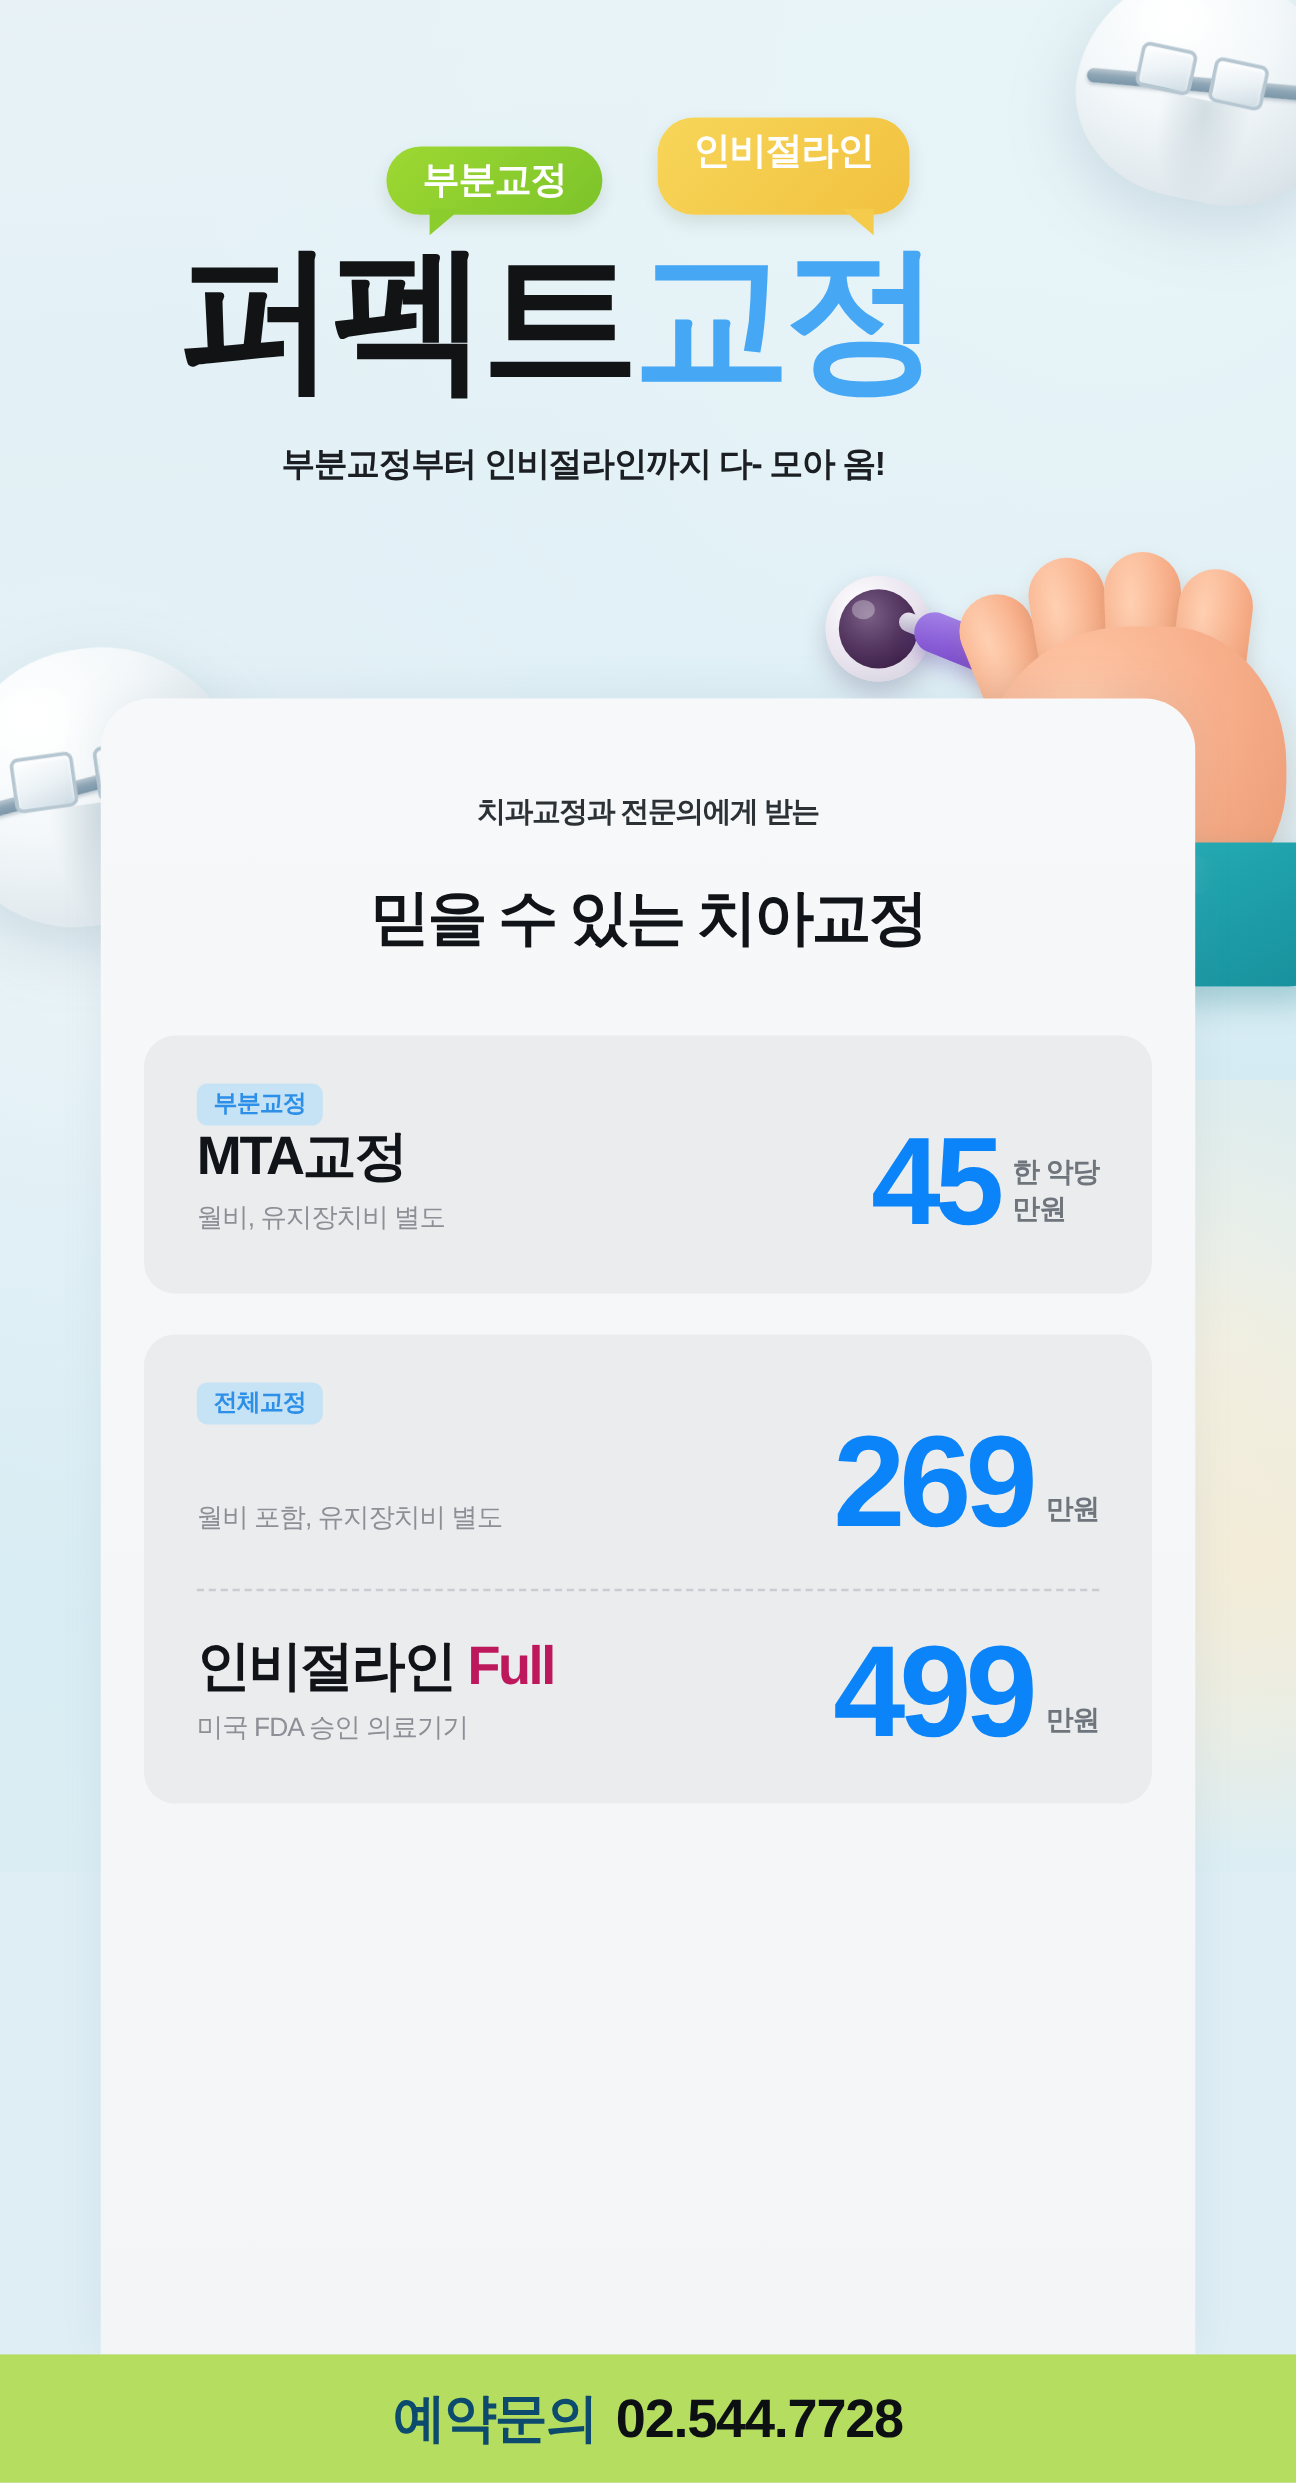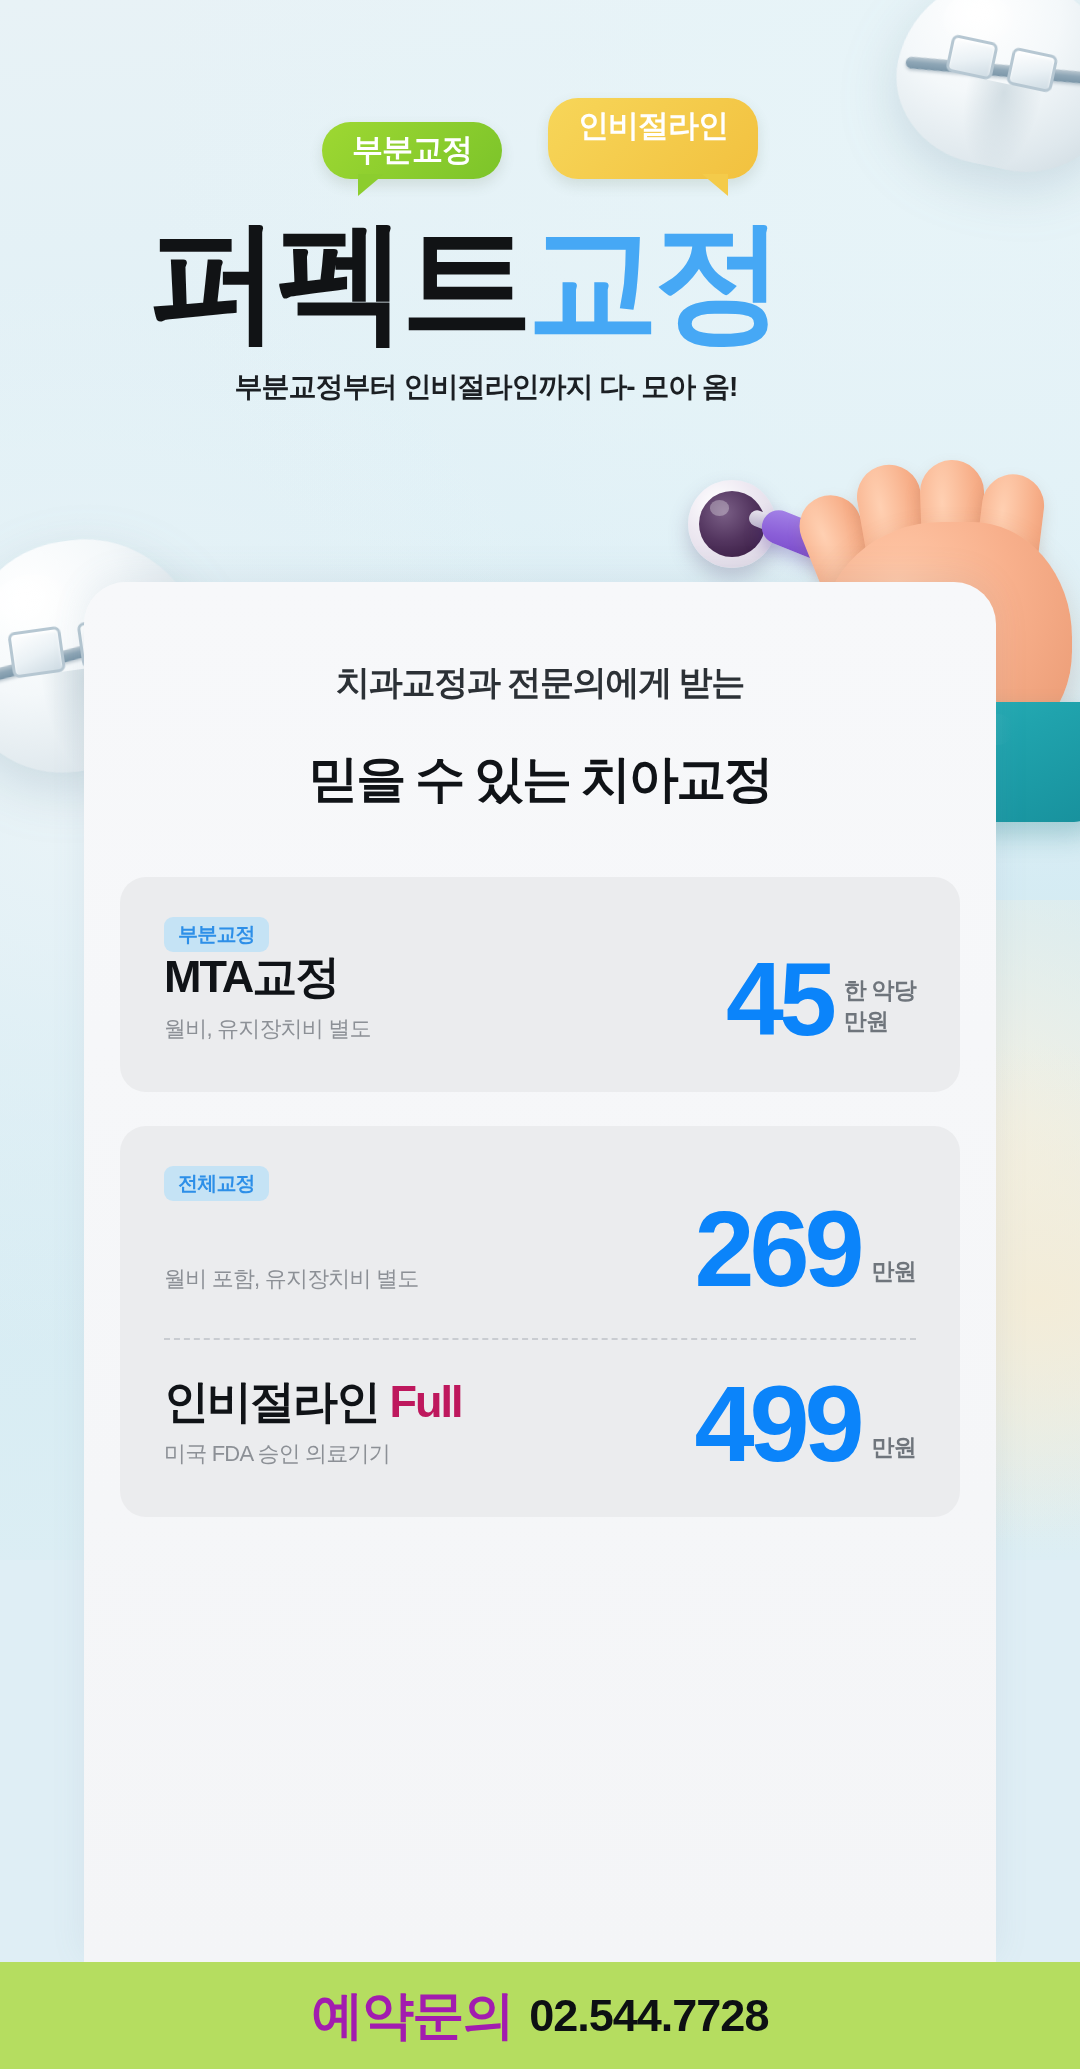--- a/index.html
+++ b/index.html
@@ -204,21 +204,21 @@
   }
   .badge.green { background:linear-gradient(135deg,#9ed832 0%,#7cc42a 100%); color:#8ccd2e; }
   .badge.green span{ color:#fff; }
   .badge.yellow{ background:linear-gradient(135deg,#f7d659 0%,#f2c13f 100%); color:#f4cb4a; margin-top:-24px; }
   .badge.yellow span{ color:#fff; }
   .badge.yellow::after{ left:auto; right:30px; border-right:0 solid transparent; border-left:26px solid transparent; }
 
   
   .hero-title {
     position:absolute;
-    left:0; top:212px;
+    left:0; top:196px;
     width:928px;
     text-align:center;
     font-size:132px;
     font-weight:900;
     letter-spacing:-6px;
     line-height:1.04;
     z-index:5;
     white-space:nowrap;
   }
   .hero-title .dark { color:#111315; }
@@ -243,25 +243,24 @@
     width:912px;
     height:1380px;
     background:linear-gradient(180deg,#f7f8fa 0%,#f4f5f7 100%);
     border-radius:42px 42px 0 0;
     box-shadow:0 -6px 34px rgba(110,140,160,.10);
     z-index:7;
     overflow:hidden;
   }
   .panel-head { padding:78px 0 0; text-align:center; }
   .panel-eyebrow {
-    font-size:34px;
+    font-size:24px;
     font-weight:800;
     color:#2c3136;
     letter-spacing:-1.2px;
-    font-family:Liberation Serif, serif;
   }
   .panel-title {
     margin-top:40px;
     font-size:50px;
     font-weight:900;
     color:#101317;
     letter-spacing:-2.4px;
   }
 
   
@@ -338,23 +337,23 @@
     width:1080px;
     height:107px;
     background:#b5dd60;
     display:flex;
     align-items:center;
     justify-content:center;
     gap:16px;
     z-index:9;
   }
   .footer-label {
-    font-size:52px;
+    font-size:44px;
     font-weight:800;
-    color:#a21caf;
+    color:#0c4a6e;
     letter-spacing:-1.6px;
   }
   .footer-phone {
     font-size:45px;
     font-weight:900;
     color:#0d1013;
     letter-spacing:-1px;
   }
 </style>
 </head>

